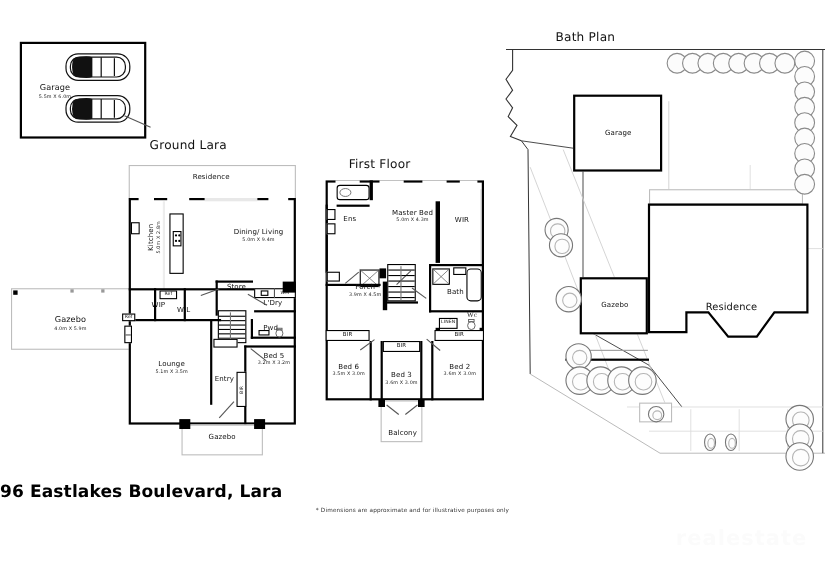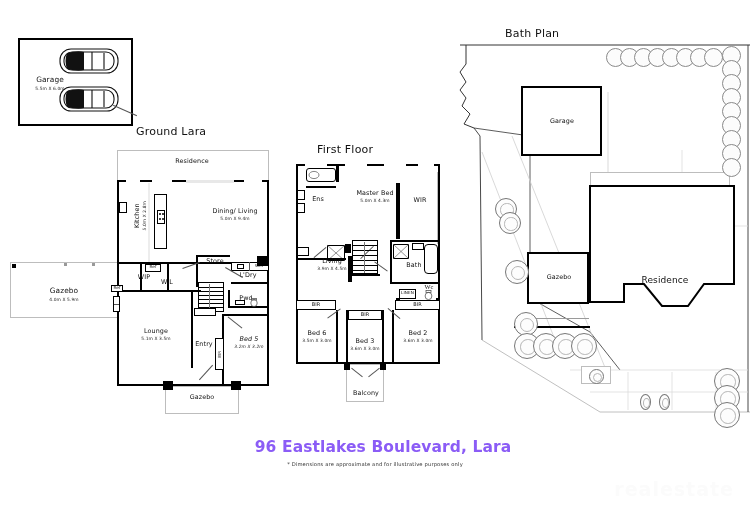--- a/index.html
+++ b/index.html
@@ -16,21 +16,21 @@
   
   .lbl{position:absolute;text-align:center;line-height:1.15;white-space:nowrap;}
   .rname{font-size:9px;color:#111;font-weight:400;letter-spacing:.1px;}
   .rdim{font-size:4.4px;color:#222;letter-spacing:.1px;margin-top:1px;}
   .tiny{font-size:4.2px;color:#111;letter-spacing:.1px;}
   .sect-title{font-size:11px;color:#111;letter-spacing:.2px;}
   .vert{transform:rotate(-90deg);transform-origin:center center;}
   .rname.sm{font-size:7.4px;}
   .rname.xs{font-size:6.4px;}
   
-  #page-title{left:16px;right:0;top:438px;text-align:center;font-size:15.5px;font-weight:700;color:#8b5cf6;letter-spacing:.1px;}
+  #page-title{left:0;right:0;top:438px;font-size:15.5px;font-weight:700;color:#000000;letter-spacing:.1px;}
   #page-disclaimer{left:0;right:0;top:461px;text-align:center;font-size:5.2px;color:#333;letter-spacing:.15px;}
   
   #watermark{right:16px;bottom:22px;font-size:19px;font-weight:700;color:#fbfbfb;letter-spacing:1px;}
   
   .stair{position:absolute;border:1px solid #000;box-sizing:border-box;}
   .stair i{position:absolute;left:0;right:0;height:1px;background:#000;}
   
   .tree{position:absolute;border-radius:50%;border:1px solid #777;background:#fdfdfd;}
   .tree:after{content:"";position:absolute;left:22%;top:22%;width:56%;height:56%;border-radius:50%;border:1px solid #b5b5b5;}
   .hedge{position:absolute;border-radius:50%;border:1px solid #8a8a8a;background:#fcfcfc;}
@@ -153,21 +153,21 @@
   <div class="rdim">5.1m X 3.5m</div>
 </div>
 
 <div class="lbl rname xs" style="left:185px;top:341px;width:38px;">Entry</div>
 <div class="seg-thin" style="left:196px;top:372px;width:20px;height:1px;transform:rotate(-48deg);"></div>
 
 <div class="seg" style="left:222px;top:314px;width:47px;height:2px;"></div>
 <div class="seg" style="left:222px;top:314px;width:2px;height:72px;"></div>
 <div class="wall-thin" style="left:215px;top:338px;width:9px;height:32px;"></div>
 <div class="lbl vert tiny" style="left:206px;top:352px;width:28px;">BIR</div>
-<div class="lbl" style="left:228px;top:336px;width:42px;font-style:italic;">
+<div class="lbl" style="left:228px;top:320px;width:42px;">
   <div class="rname xs">Bed 5</div>
   <div class="rdim">3.2m X 3.2m</div>
 </div>
 <div class="seg-thin" style="left:226px;top:322px;width:18px;height:1px;transform:rotate(38deg);"></div>
 
 <div class="wall-hair" style="left:165px;top:386px;width:74px;height:28px;"></div>
 <div class="lbl rname xs" style="left:180px;top:394px;width:44px;">Gazebo</div>
 <div class="seg" style="left:163px;top:381px;width:10px;height:9px;"></div>
 <div class="seg" style="left:231px;top:381px;width:10px;height:9px;"></div>
 
@@ -203,21 +203,21 @@
   <div class="rname xs">Master Bed</div>
   <div class="rdim">5.0m X 4.3m</div>
 </div>
 <div class="seg-thin" style="left:358px;top:252px;width:18px;height:1px;transform:rotate(-44deg);"></div>
 
 <div class="seg" style="left:396px;top:183px;width:4px;height:56px;"></div>
 <div class="seg" style="left:437px;top:172px;width:1px;height:72px;background:#bbb;"></div>
 <div class="lbl rname xs" style="left:404px;top:197px;width:32px;">WIR</div>
 
 <div class="lbl" style="left:302px;top:258px;width:60px;">
-  <div class="rname xs">Living</div>
+  <div class="rname xs">Porch</div>
   <div class="rdim">3.9m X 4.5m</div>
 </div>
 
 <div class="stair" style="left:352px;top:240px;width:26px;height:34px;">
   <i style="top:4px"></i>
     <i style="top:9px"></i>
     <i style="top:14px"></i>
     <i style="top:19px"></i>
     <i style="top:24px"></i>
     <i style="top:29px"></i>

